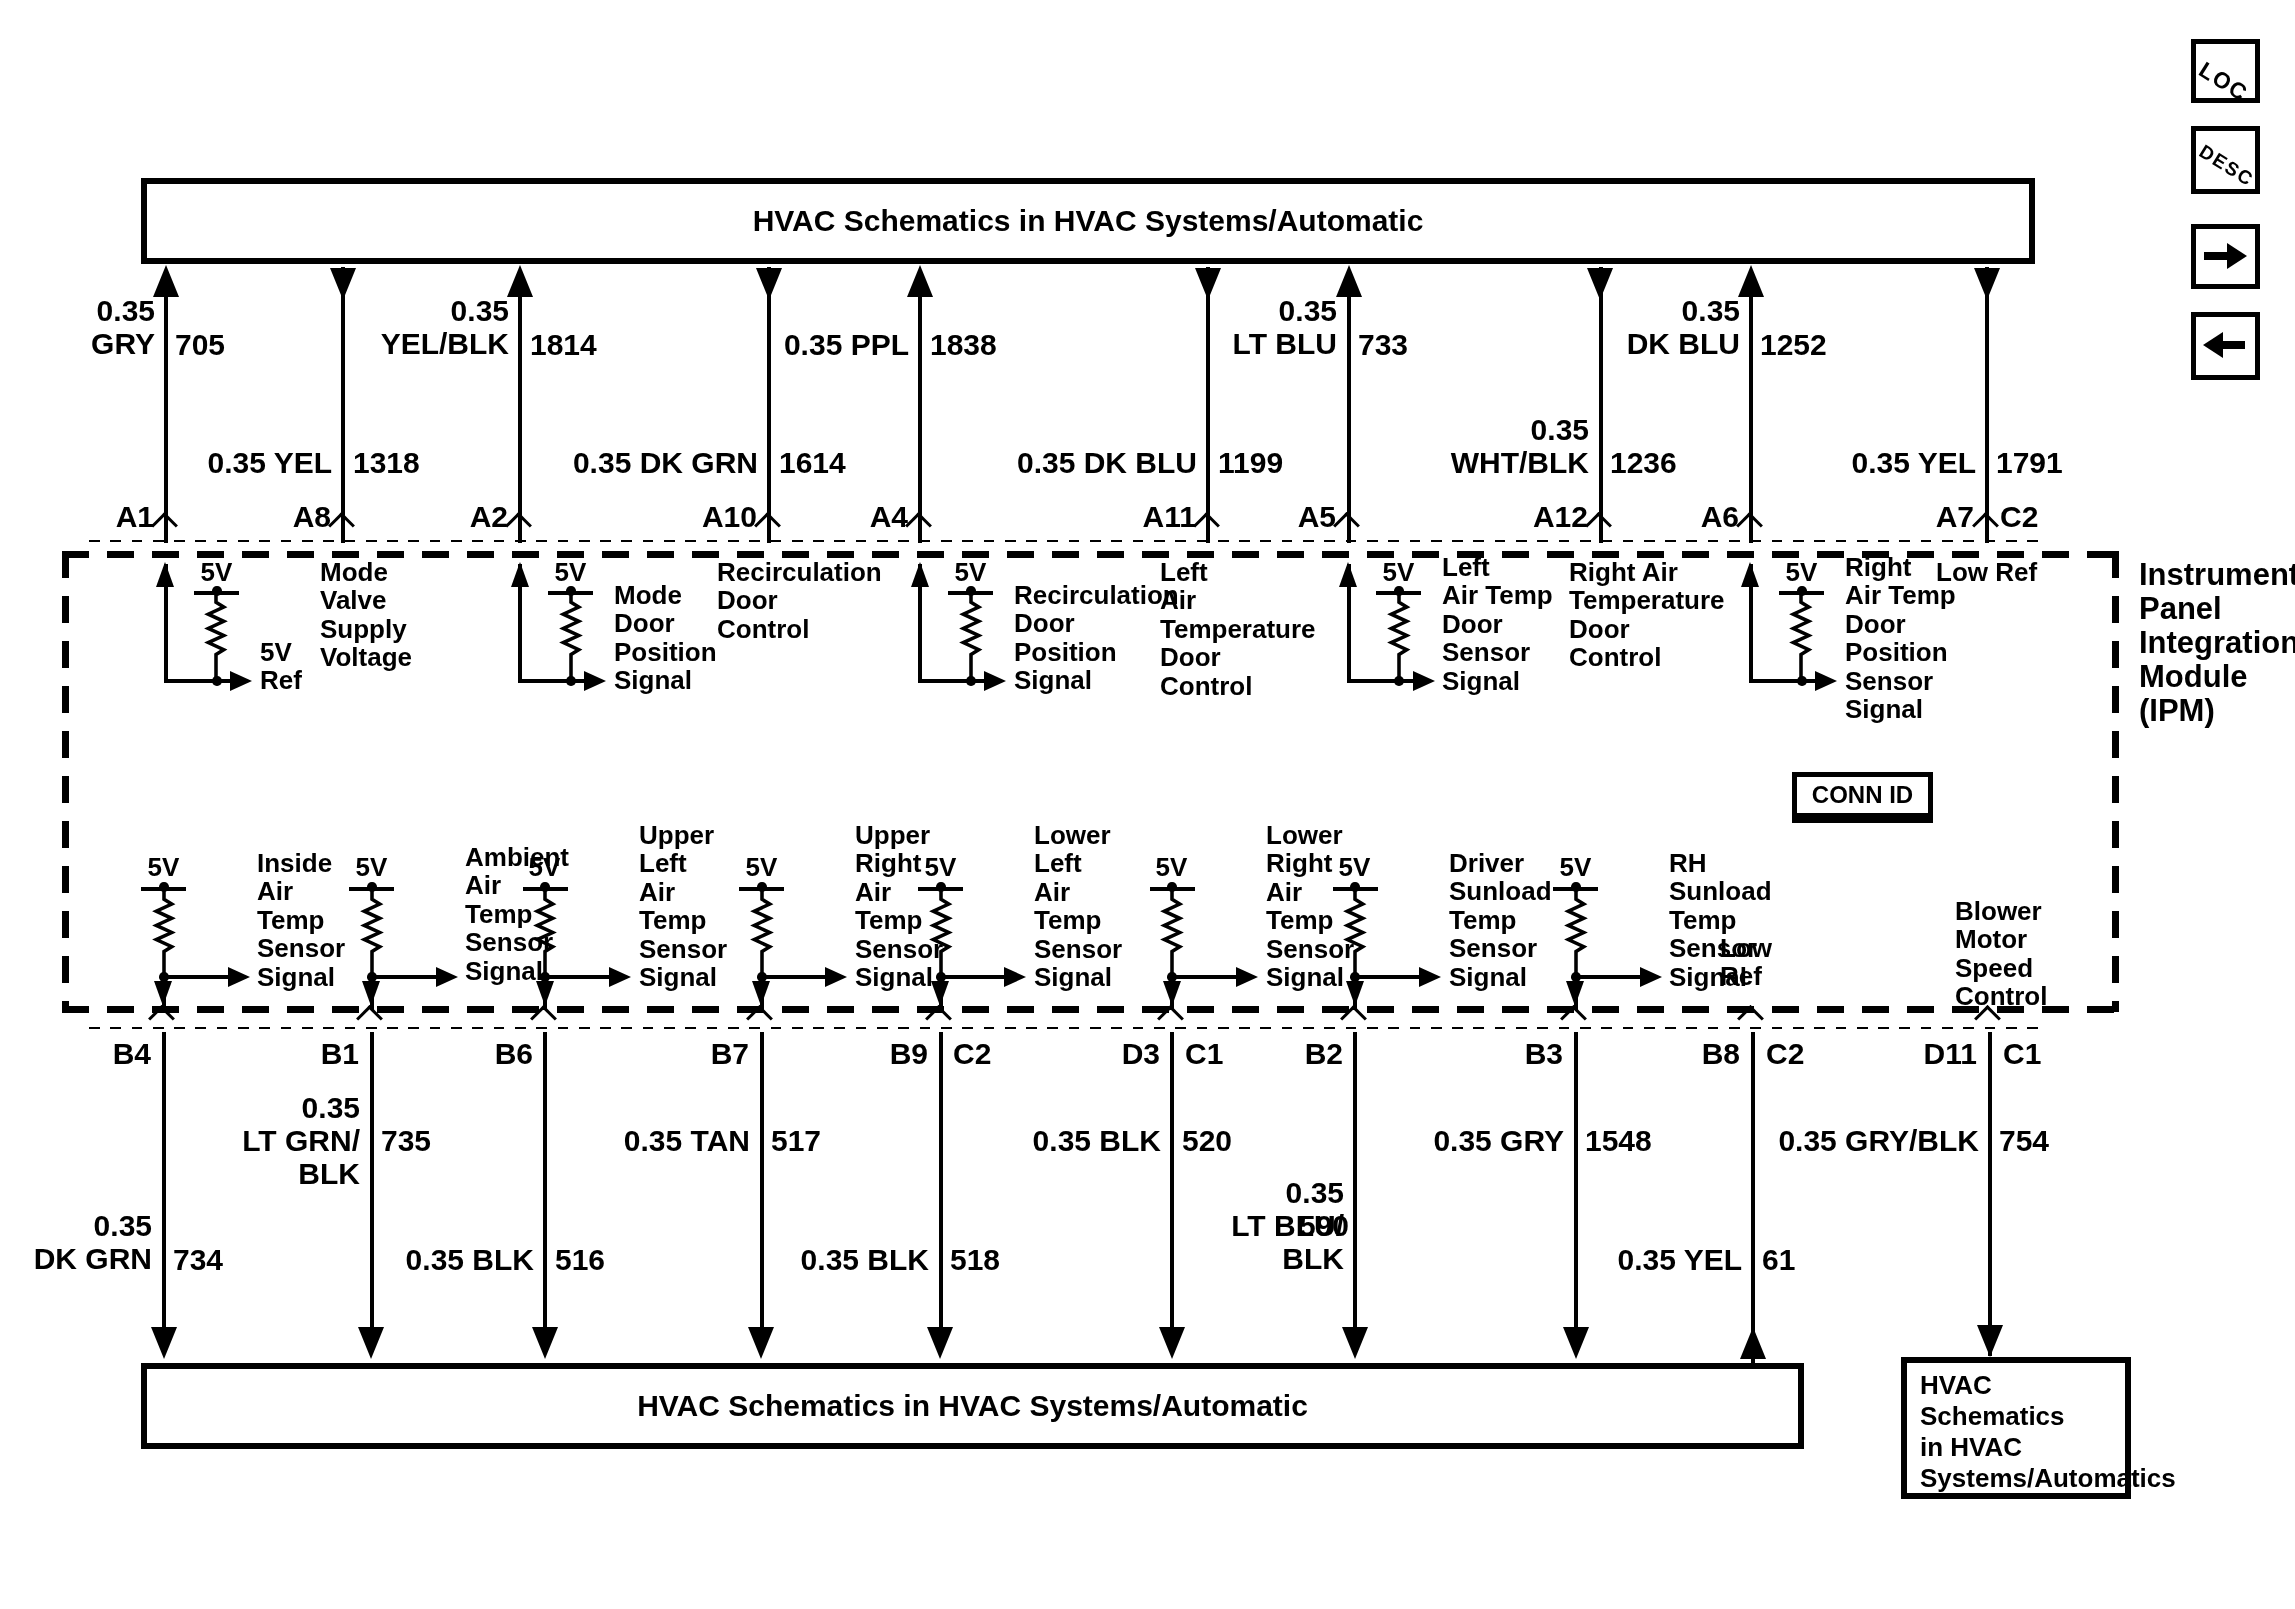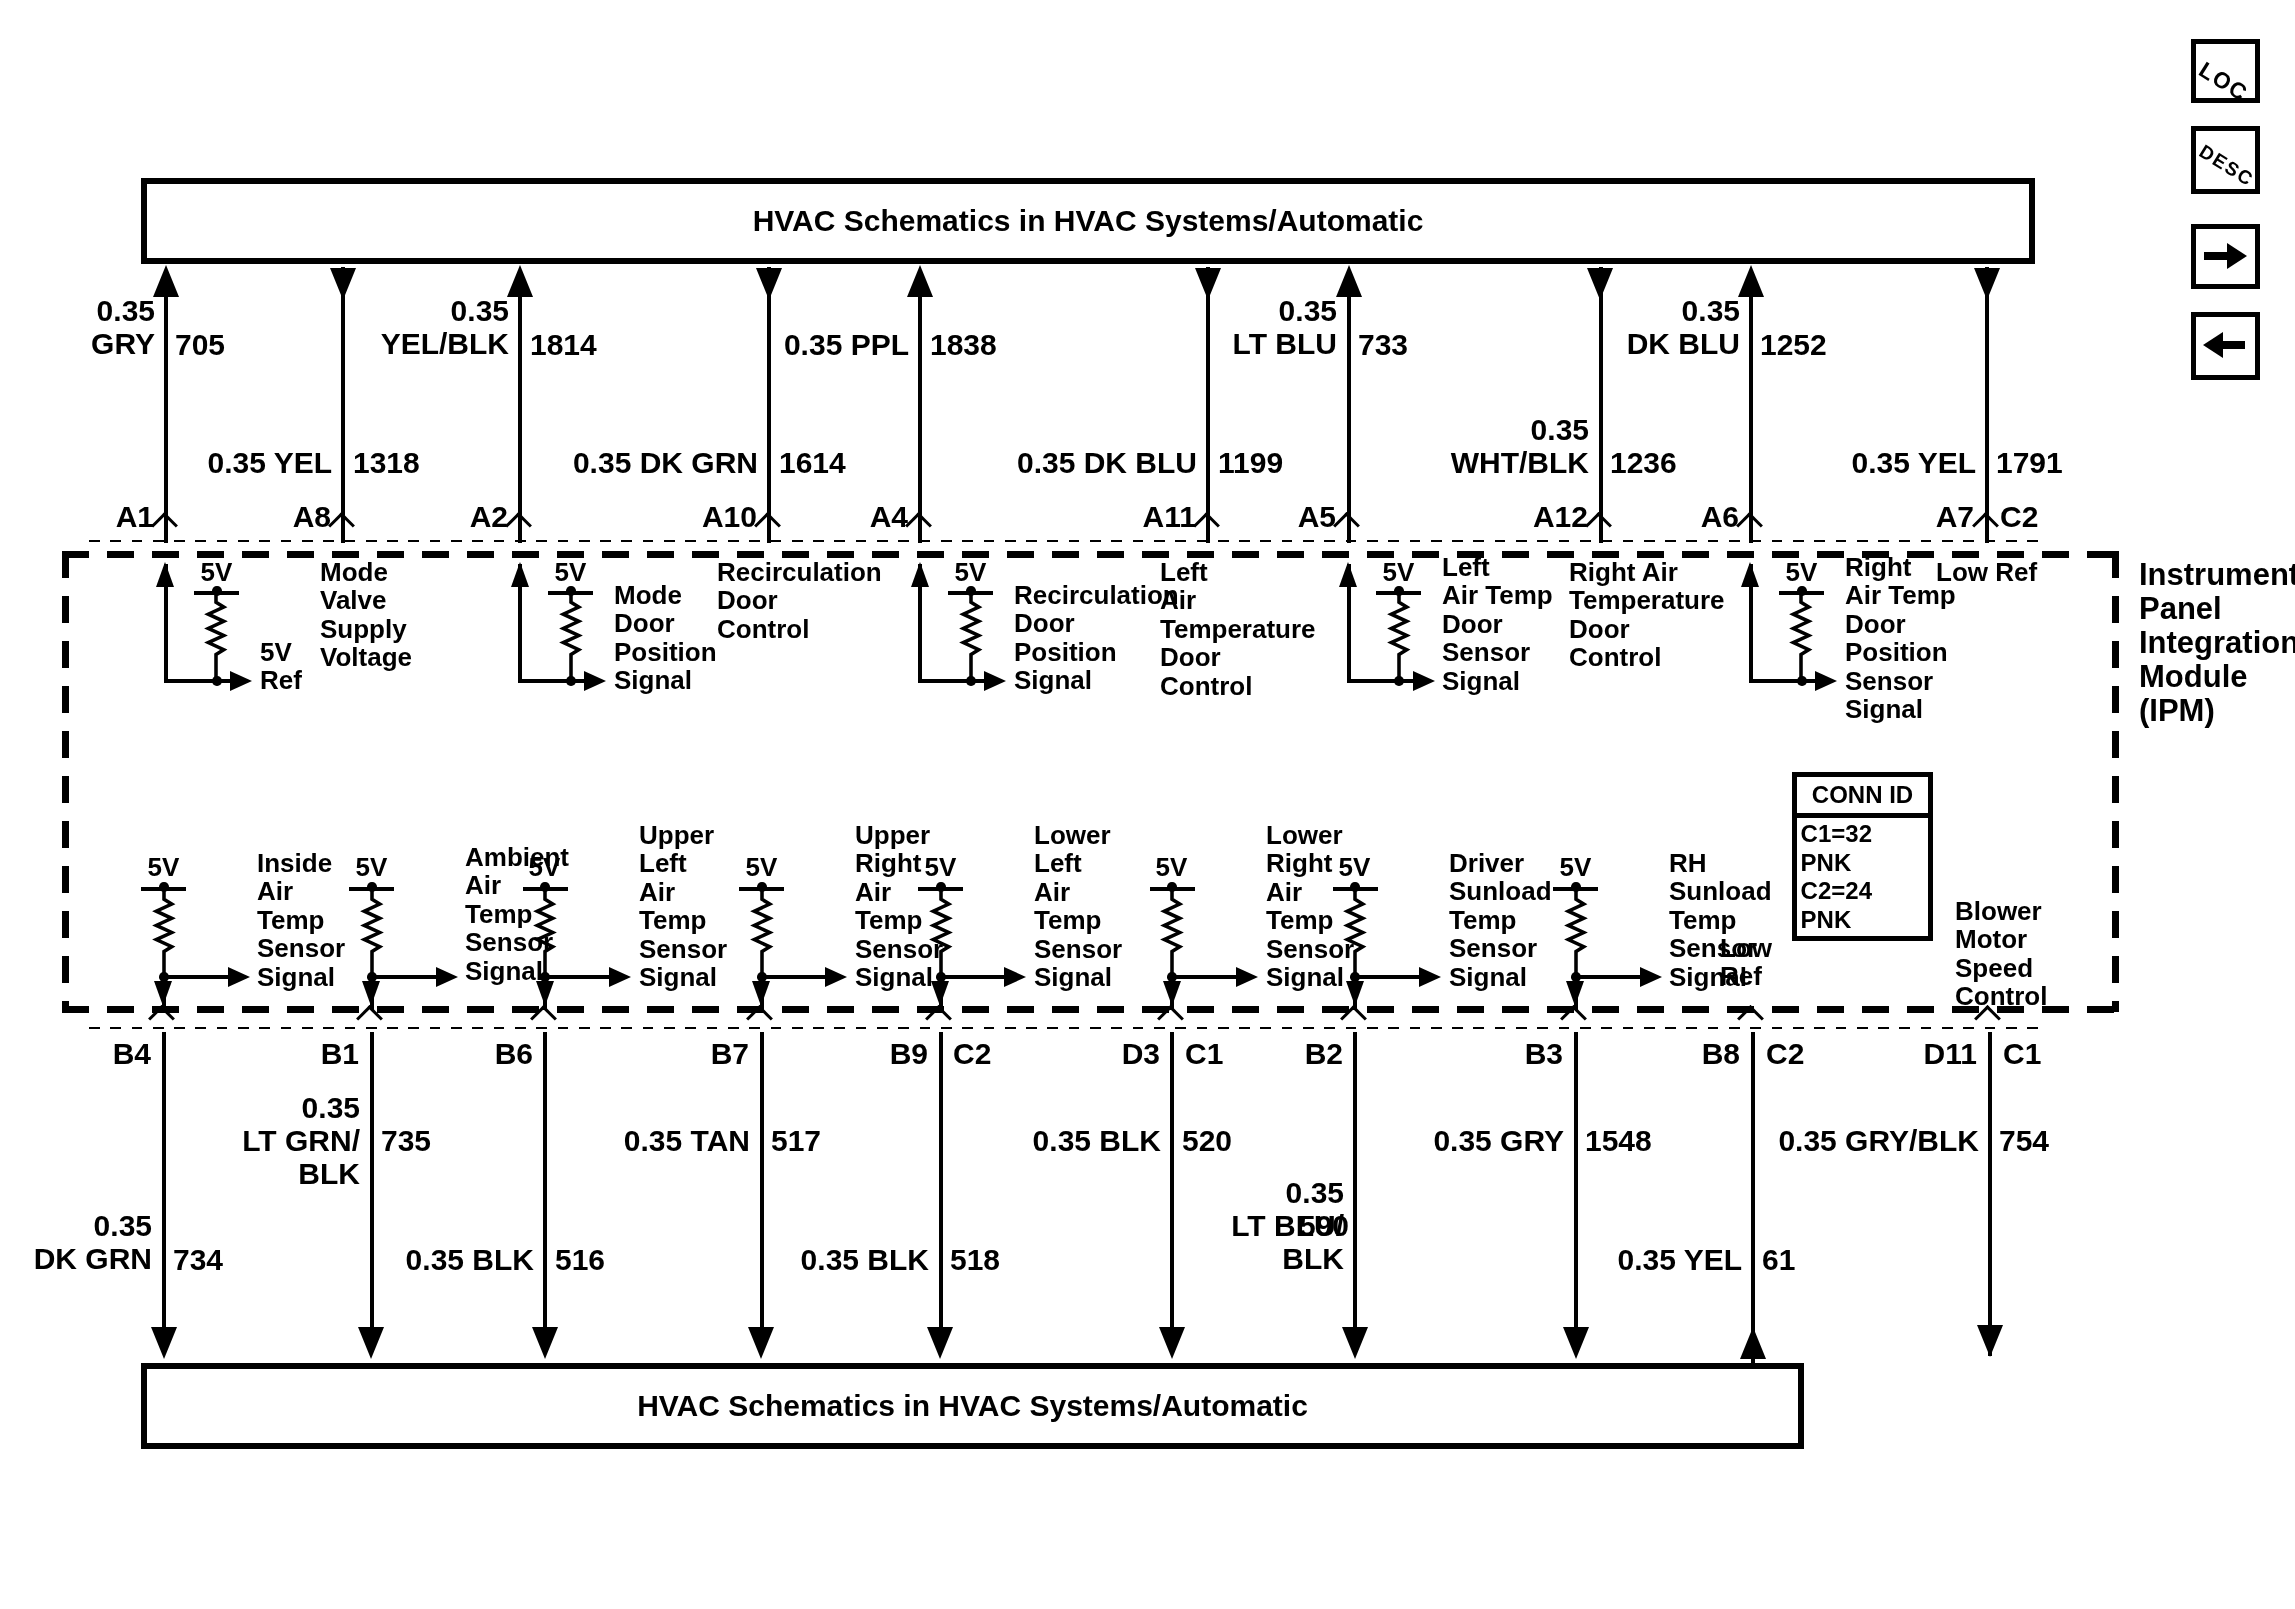--- a/index.html
+++ b/index.html
@@ -47,20 +47,26 @@
 <div class="canvas">
 
   <div class="banner" style="left:141px;top:178px;width:1894px;height:86px">
     <span>HVAC Schematics in HVAC Systems/Automatic</span>
   </div>
 
   <div class="banner" style="left:141px;top:1363px;width:1663px;height:86px">
     <span>HVAC Schematics in HVAC Systems/Automatic</span>
   </div>
 
+  <div class="abs" style="left:1901px;top:1357px;width:230px;height:142px;border:6px solid #000;padding:7.1px 0 0 13px;font-size:26px;line-height:31px">
+    <div>HVAC</div>
+    <div>Schematics</div>
+    <div>in HVAC</div>
+    <div>Systems/Automatics</div>
+  </div>
 
   <div class="btn" style="left:2191px;top:39px;height:64px">
     <span class="diag">LOC</span>
   </div>
   <div class="btn" style="left:2191px;top:126px;height:68px">
     <span class="diag" style="font-size:19px;top:8.3px">DESC</span>
   </div>
   <div class="btn" style="left:2191px;top:224px;height:65px">
     <span>
       <span class="bar" style="left:8.3px;top:23px;width:24px"></span>
@@ -86,24 +92,20 @@
   <div class="abs" style="left:2139px;top:558px;font-size:31px;line-height:34px">
     <div>Instrument</div>
     <div>Panel</div>
     <div>Integration</div>
     <div>Module</div>
     <div>(IPM)</div>
   </div>
 
   <div class="abs" style="left:1792px;top:772px;width:141px;border:5.3px solid #000">
     <div style="border-bottom:5.3px solid #000;text-align:center;font-size:24px;line-height:36px">CONN ID</div>
-    <div style="font-size:24px;line-height:28.4px;padding:2.4px 3.6px">
-      <div>C1=32 PNK</div>
-      <div>C2=24 PNK</div>
-    </div>
   </div>
 
   <div>
     <div class="au" style="left:153px;top:265px"></div>
     <div class="w" style="left:164px;top:270px;height:273px"></div>
     <div class="lbl ra" style="right:2140px;top:294px">
       <div>0.35</div>
         <div>GRY</div>
     </div>
     <div class="lbl" style="left:175px;top:328px">705</div>

